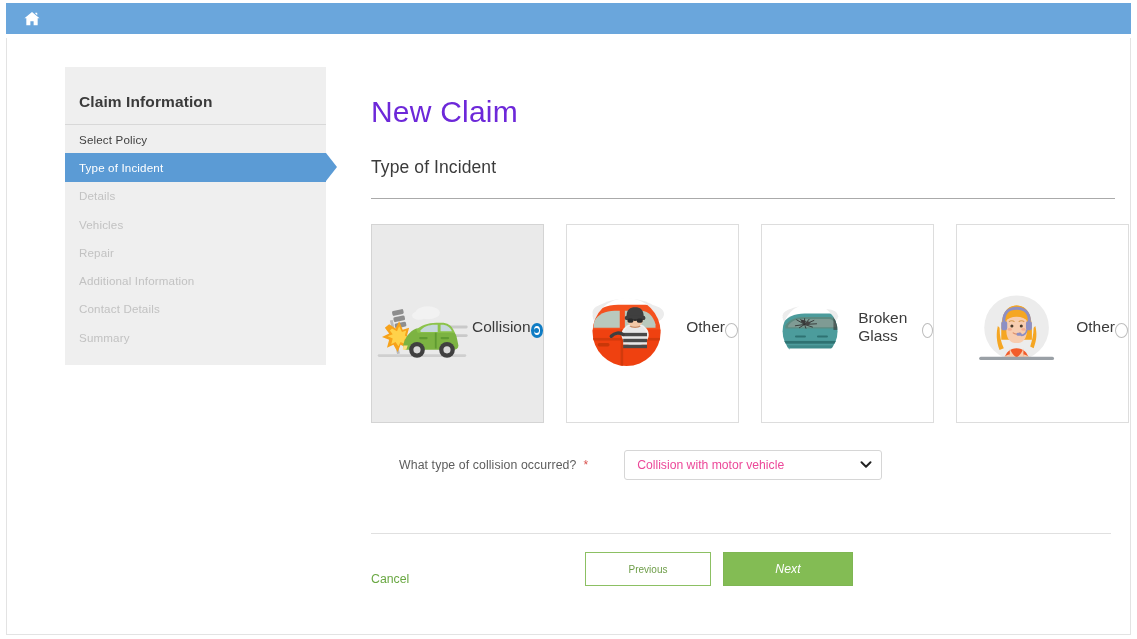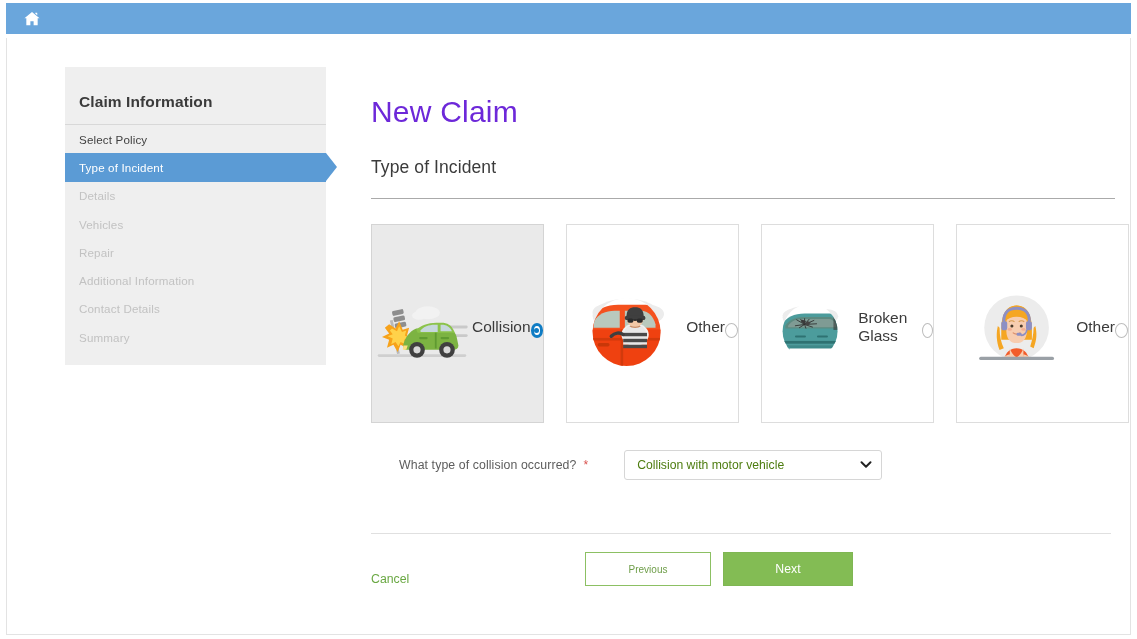--- a/index.html
+++ b/index.html
@@ -197,21 +197,21 @@
     width: 258px; height: 30px;
   }
   .select-box {
     width: 100%; height: 100%;
     border: 1px solid #d6d6d6;
     border-radius: 3px;
     background: #ffffff;
     display: flex; align-items: center;
     padding: 0 24px 0 12px;
     font-size: 12.2px;
-    color: #4d7c0f;
+    color: #ec4899;
     cursor: pointer;
     overflow: hidden;
     white-space: nowrap;
   }
   .select-caret {
     position: absolute;
     right: 10px; top: 50%;
     transform: translateY(-50%);
     pointer-events: none;
     color: #222222;
@@ -256,20 +256,21 @@
   .btn-next {
     position: absolute;
     left: 352px; top: 0;
     width: 130px; height: 34px;
     border: 1px solid #7fb653;
     background: #83bc54;
     color: #ffffff;
     font-size: 12.3px;
     cursor: pointer;
     font-family: inherit;
+    font-style: italic;
   }
 </style>
 </head>
 <body>
 
 <div class="app">
 
   <div class="shell-top">
     <div class="header-bar">
       <div class="home-icon">

